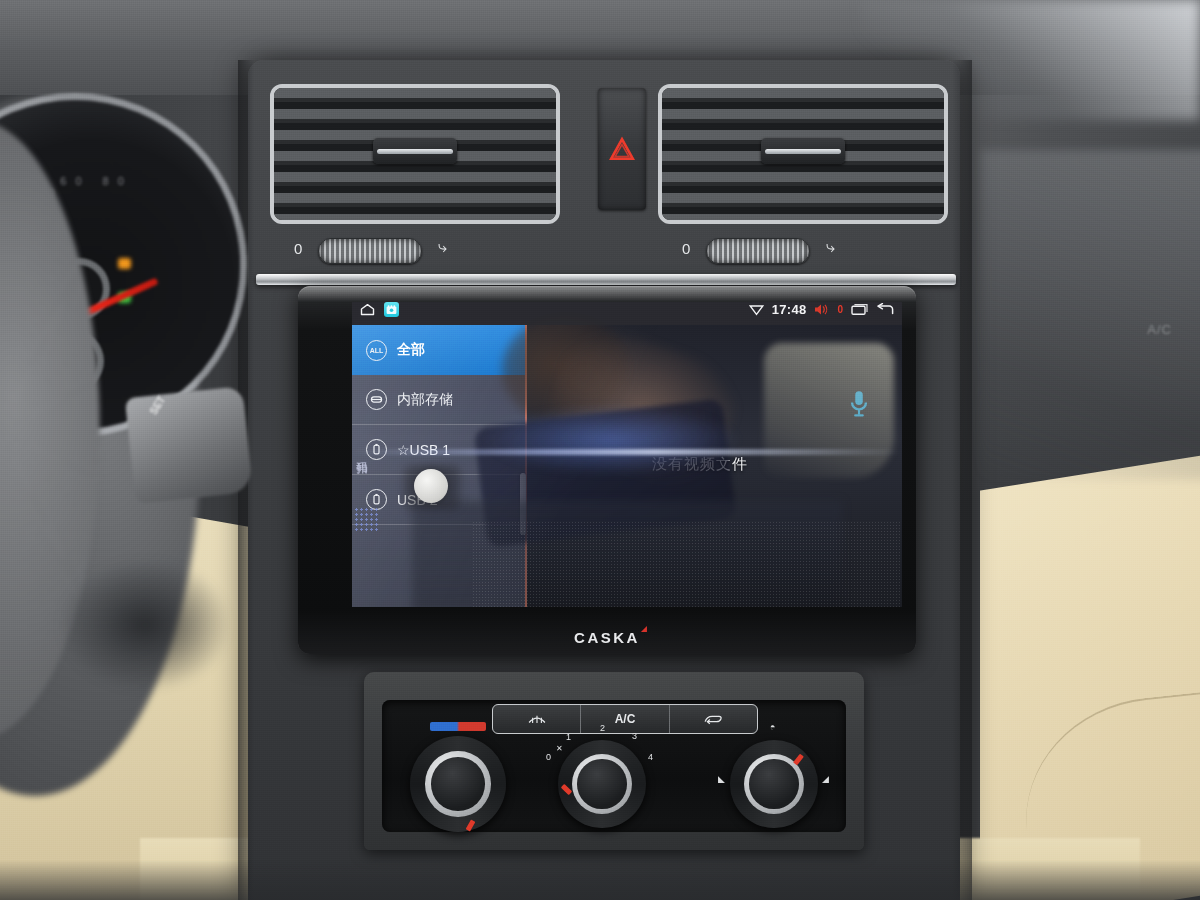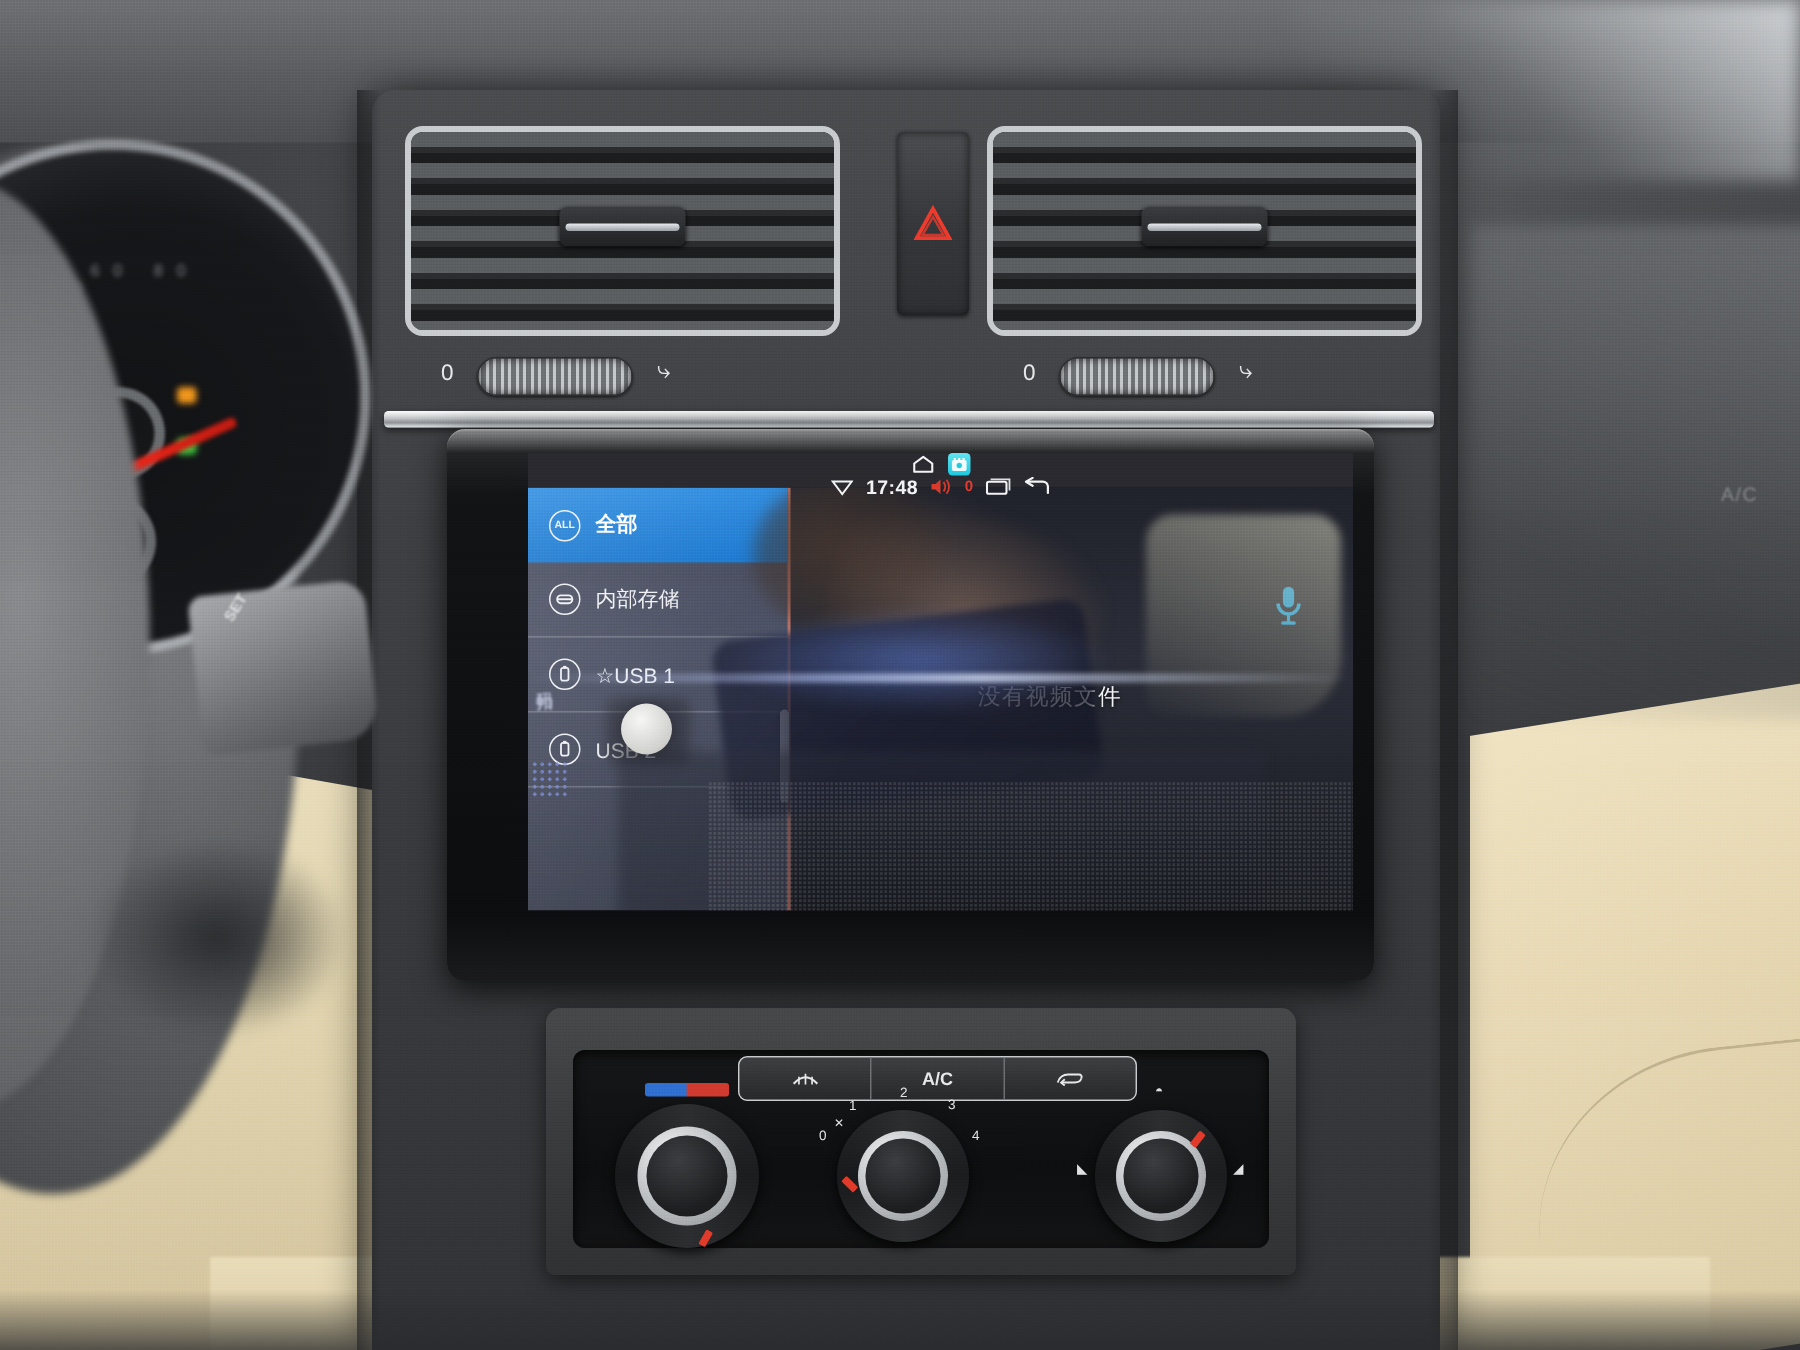--- a/index.html
+++ b/index.html
@@ -173,23 +173,22 @@
   
   .lcd {
     position: absolute; left: 54px; top: 16px; width: 550px; height: 305px;
     background: #0a0b0d; overflow: hidden;
   }
 
   
   .statusbar {
     position: absolute; left: 0; top: 0; width: 550px; height: 23px;
     background: rgba(44,45,50,.92);
-    display: flex; align-items: center; padding: 0 8px;
+    display: flex; align-items: flex-start; padding: 0 8px;
     color: #f2f3f5;
-    flex-direction: column;
   }
   .sb-left { display: flex; align-items: center; gap: 9px; }
   .sb-spacer { flex: 1; }
   .sb-right { display: flex; align-items: center; gap: 8px; }
   .sb-time { font-size: 13px; font-weight: bold; letter-spacing: .3px; }
   .sb-vol-count { color: #e8392b; font-size: 10px; font-weight: bold; }
   .app-icon {
     width: 15px; height: 15px; border-radius: 3px;
     background: linear-gradient(180deg,#63e3f0,#1ec8df);
     display: flex; align-items: center; justify-content: center;
@@ -632,20 +631,24 @@
             <path d="M3.4 1.6 H16 V9" fill="none" stroke="#f2f3f5" stroke-width="1.2" opacity=".9"></path>
           </svg>
           <svg width="18" height="13" viewBox="0 0 18 13">
             <path d="M16.6 10.6 V6.4 a3.4 3.4 0 0 0 -3.4 -3.4 H3.4" fill="none" stroke="#f2f3f5" stroke-width="1.5" stroke-linecap="round"></path>
             <path d="M6.4 0.6 L2 3.2 L6.4 5.8" fill="none" stroke="#f2f3f5" stroke-width="1.5" stroke-linecap="round" stroke-linejoin="round"></path>
           </svg>
         </div>
       </div>
     </div>
 
+    <div class="brand">
+      <span>CASKA</span>
+      <span class="kmark"></span>
+    </div>
   </div>
 
   <div class="hvac-outer">
     <div class="hvac-inner">
 
       <div class="hvac-btn-row">
         <div class="hvac-btn">
           <svg viewBox="0 0 24 16">
             <path d="M3 12 Q12 2 21 12" fill="none" stroke="#e6e8ea" stroke-width="1.6"></path>
             <line x1="7" y1="6.6" x2="7" y2="12.6" stroke="#e6e8ea" stroke-width="1.3"></line>

